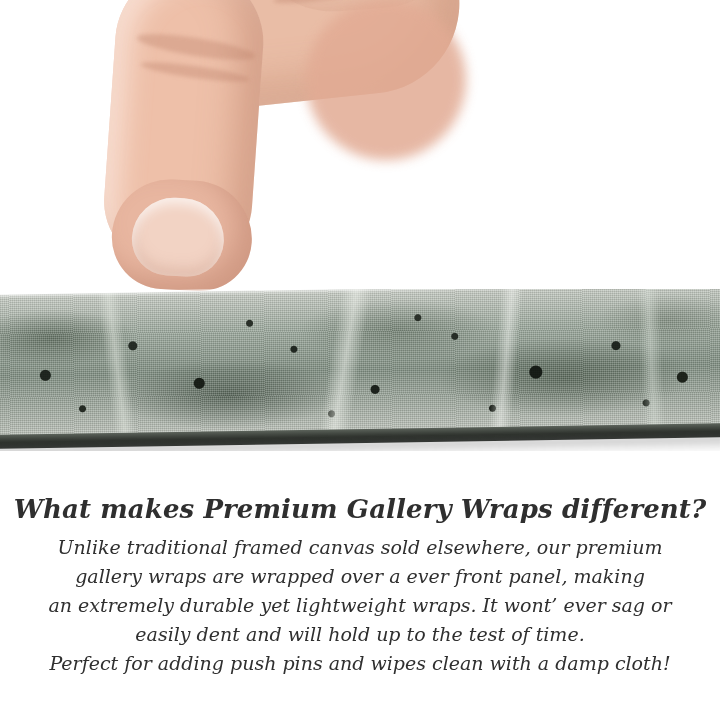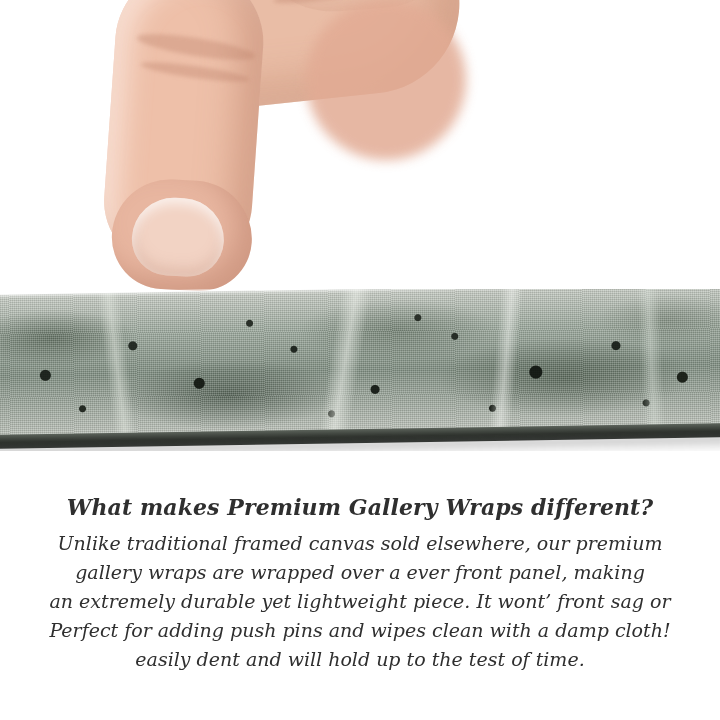--- a/index.html
+++ b/index.html
@@ -214,21 +214,21 @@
     position: absolute;
     left: 0;
     top: 494px;
     width: 720px;
     text-align: center;
     color: #2f2f2f;
     font-family: "DejaVu Serif", serif;
     font-style: italic;
   }
   .caption .headline {
-    font-size: 22px;
+    font-size: 26px;
     font-weight: 700;
     letter-spacing: .1px;
     margin-bottom: 9px;
   }
   .caption .body-line {
     font-size: 19px;
     line-height: 29px;
     font-weight: 400;
   }
 </style>
@@ -259,18 +259,18 @@
     </div>
     <div class="slab-top-hi"></div>
     <div class="slab-edge-dark"></div>
     <div class="slab-shadow"></div>
   </div>
 
   <div class="caption">
     <div class="headline">What makes Premium Gallery Wraps different?</div>
     <div class="body-line">Unlike traditional framed canvas sold elsewhere, our premium</div>
     <div class="body-line">gallery wraps are wrapped over a ever front panel, making</div>
-    <div class="body-line">an extremely durable yet lightweight piece. It wont’ front sag or</div>
+    <div class="body-line">an extremely durable yet lightweight wraps. It wont’ ever sag or</div>
+    <div class="body-line">easily dent and will hold up to the test of time.</div>
     <div class="body-line">Perfect for adding push pins and wipes clean with a damp cloth!</div>
-    <div class="body-line">easily dent and will hold up to the test of time.</div>
   </div>
 
 </div>
 
 </body></html>

